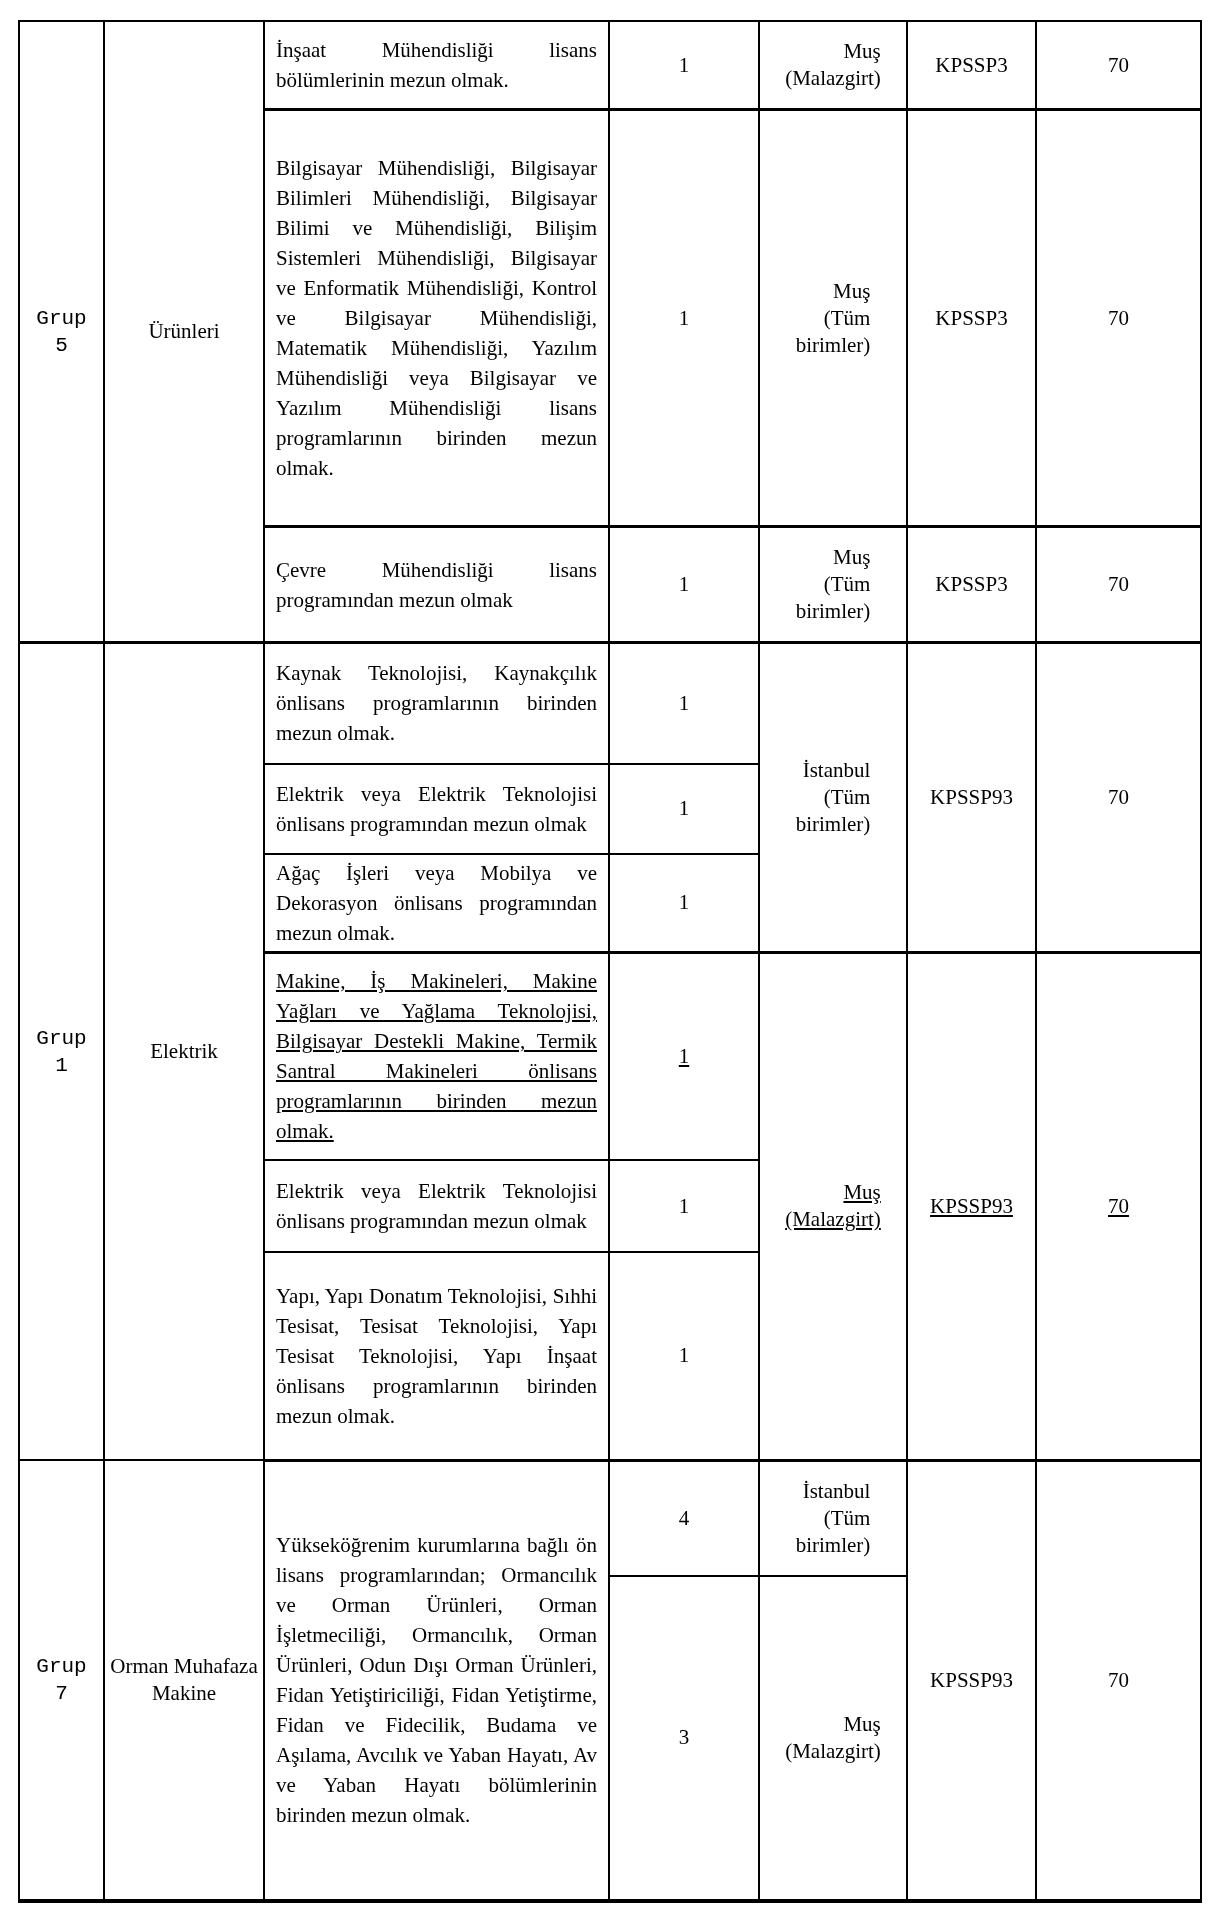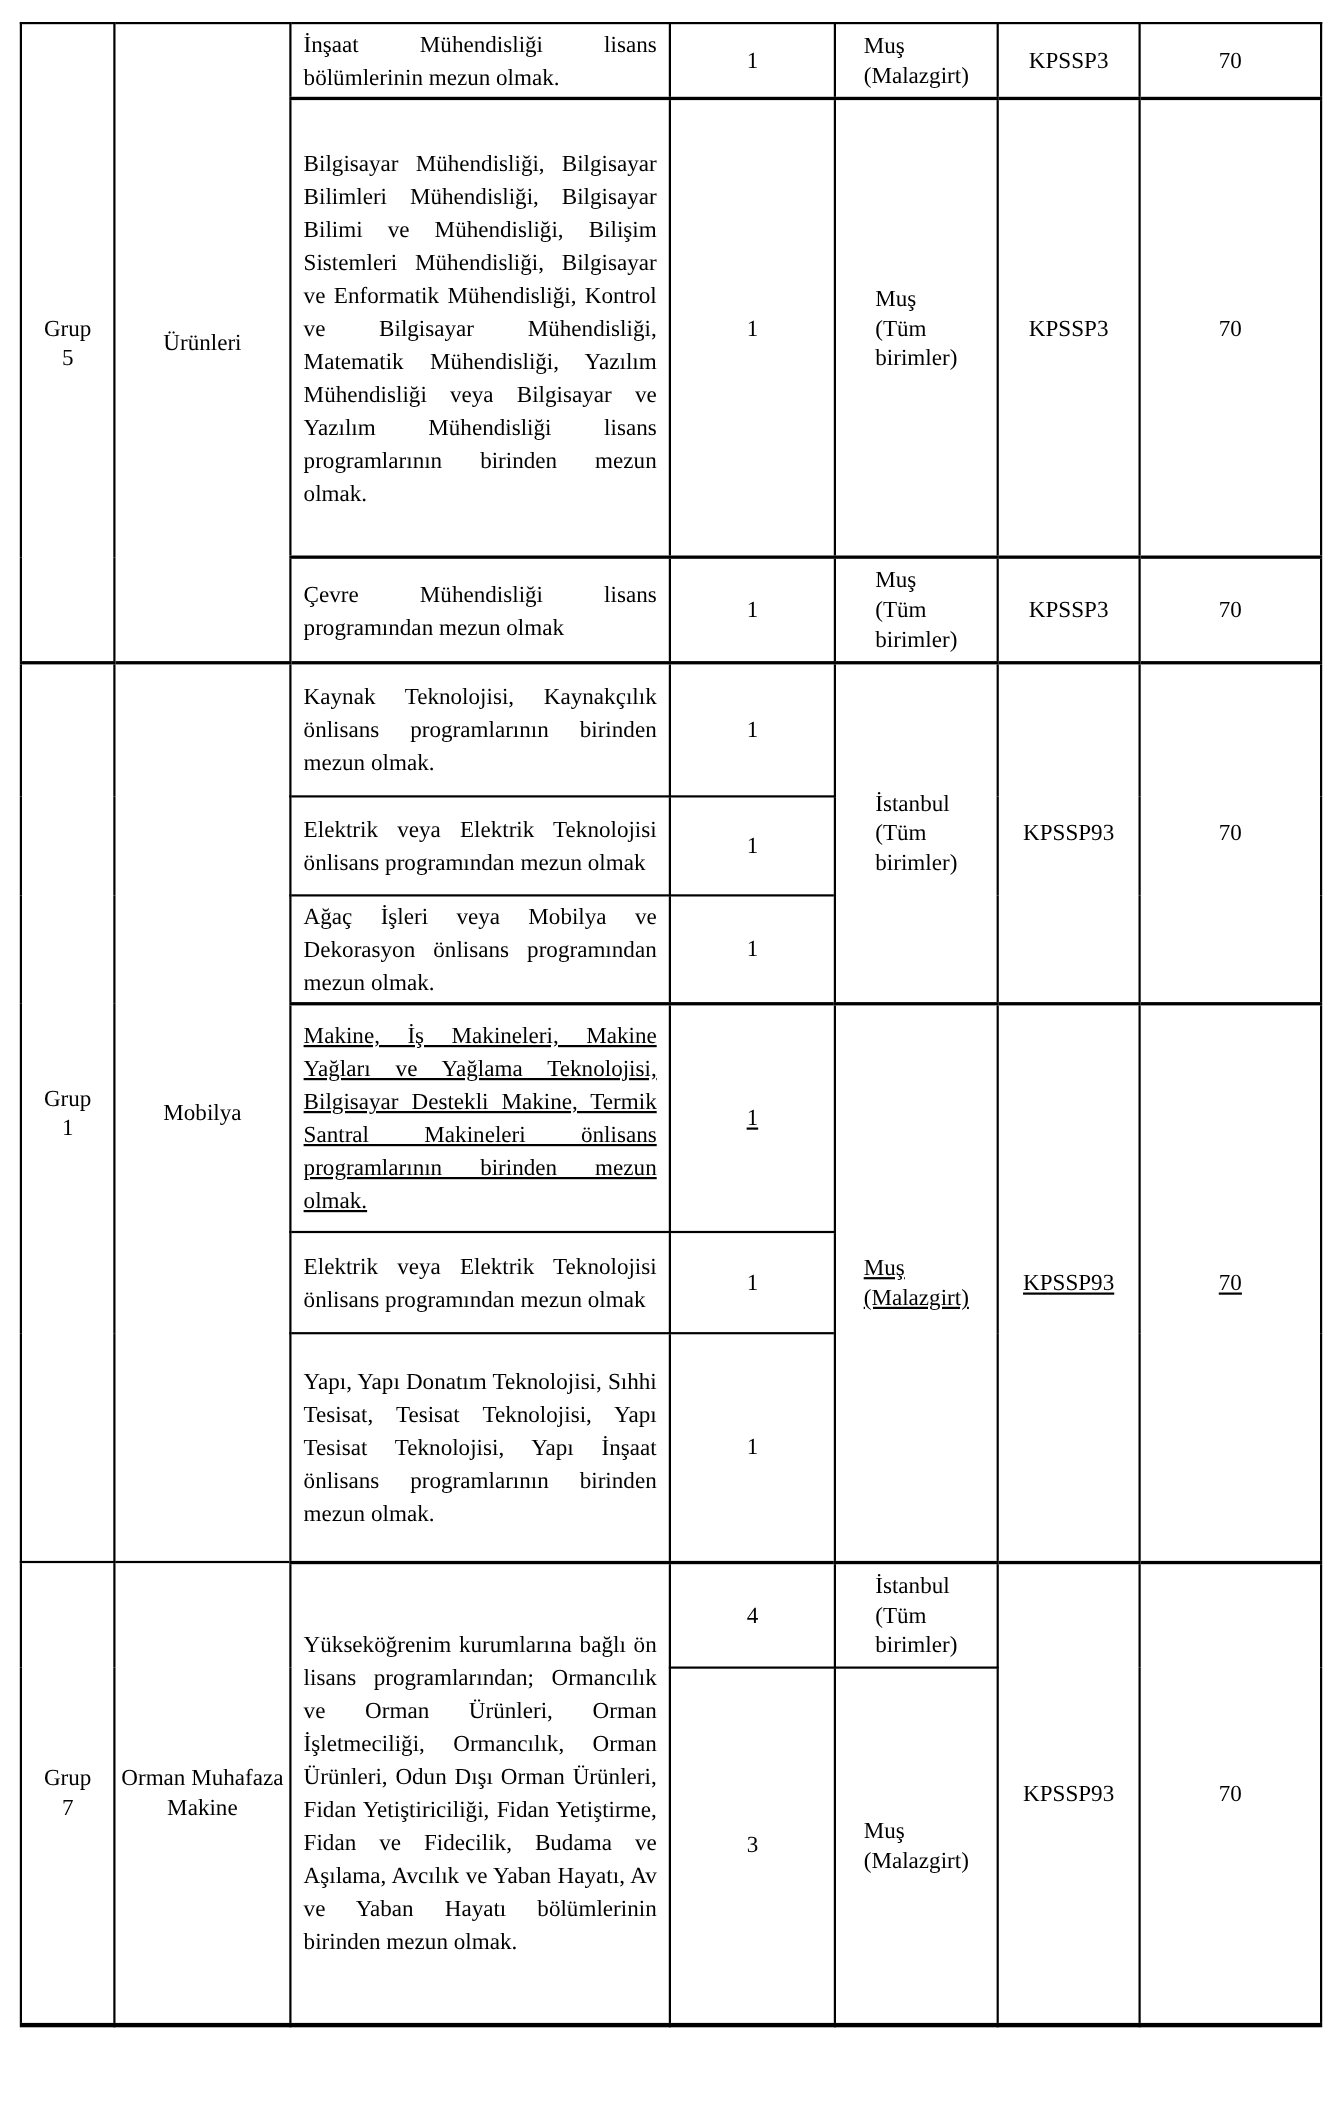--- a/index.html
+++ b/index.html
@@ -33,27 +33,28 @@
     line-height: 30px;
     padding: 3px 11px;
   }
   td.center {
     text-align: center;
     line-height: 27px;
     padding: 2px 4px;
   }
   td.loc .shrink {
     width: min-content;
-    margin: 4px auto;
-    text-align: left;
+    margin: 14px auto;
+    text-align: right;
   }
   td.grp .shrink {
     width: 56px;
     margin: 0 auto;
     text-align: center;
+    font-family: Liberation Mono, monospace;
   }
   tr.bb3 > td, td.bb3 { border-bottom-width: 3px; }
   .rh1  { height: 58px; }
   .rh2  { height: 417px; }
   .rh3  { height: 89px; }
   .rh4  { height: 121px; }
   .rh5  { height: 90px; }
   .rh6  { height: 95px; }
   .rh7  { height: 208px; text-decoration: underline; }
   .rh8  { height: 92px; }
@@ -105,21 +106,21 @@
           <div class="shrink">Muş (Tüm birimler)</div>
         </td>
     <td class="center">KPSSP3</td>
     <td class="center">70</td>
   </tr>
 
   <tr class="rh4">
     <td class="center grp" rowspan="6">
           <div class="shrink">Grup 1</div>
         </td>
-    <td class="center" rowspan="6">Mobilya</td>
+    <td class="center" rowspan="6">Elektrik</td>
     <td class="edu">Kaynak Teknolojisi, Kaynakçılık önlisans programlarının birinden mezun olmak.</td>
     <td class="center">1</td>
     <td class="center loc bb3" rowspan="3">
           <div class="shrink">İstanbul (Tüm birimler)</div>
         </td>
     <td class="center bb3" rowspan="3">KPSSP93</td>
     <td class="center bb3" rowspan="3">70</td>
   </tr>
   <tr class="rh5">
     <td class="edu">Elektrik veya Elektrik Teknolojisi önlisans programından mezun olmak</td>

